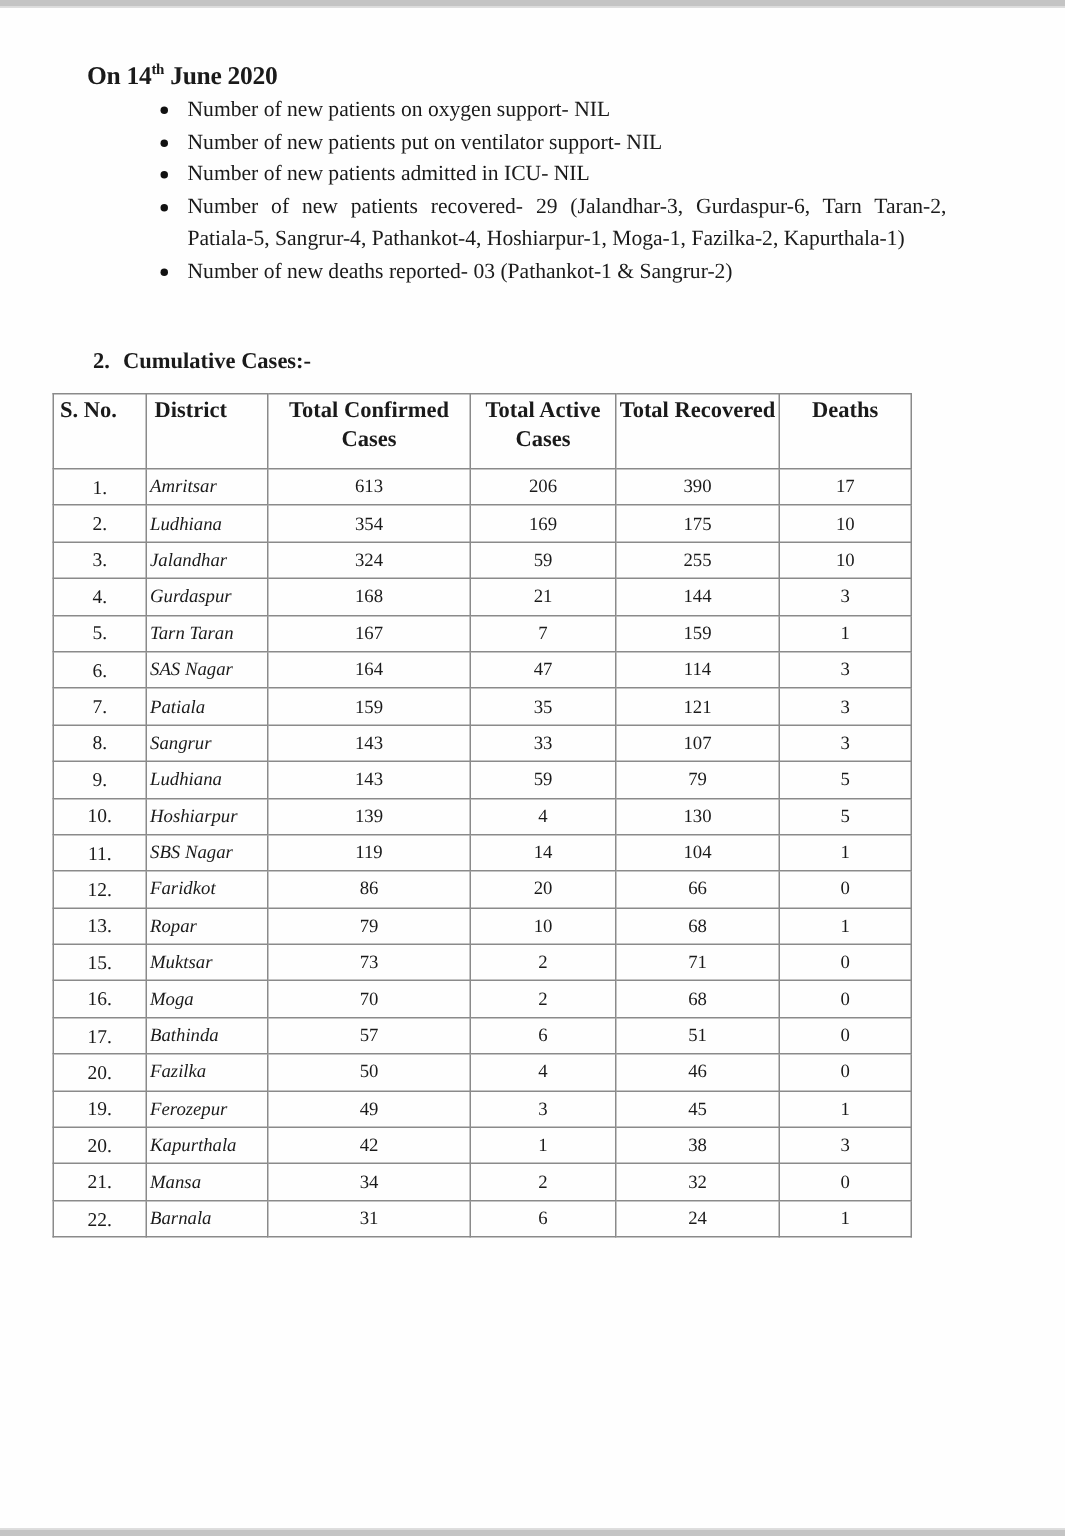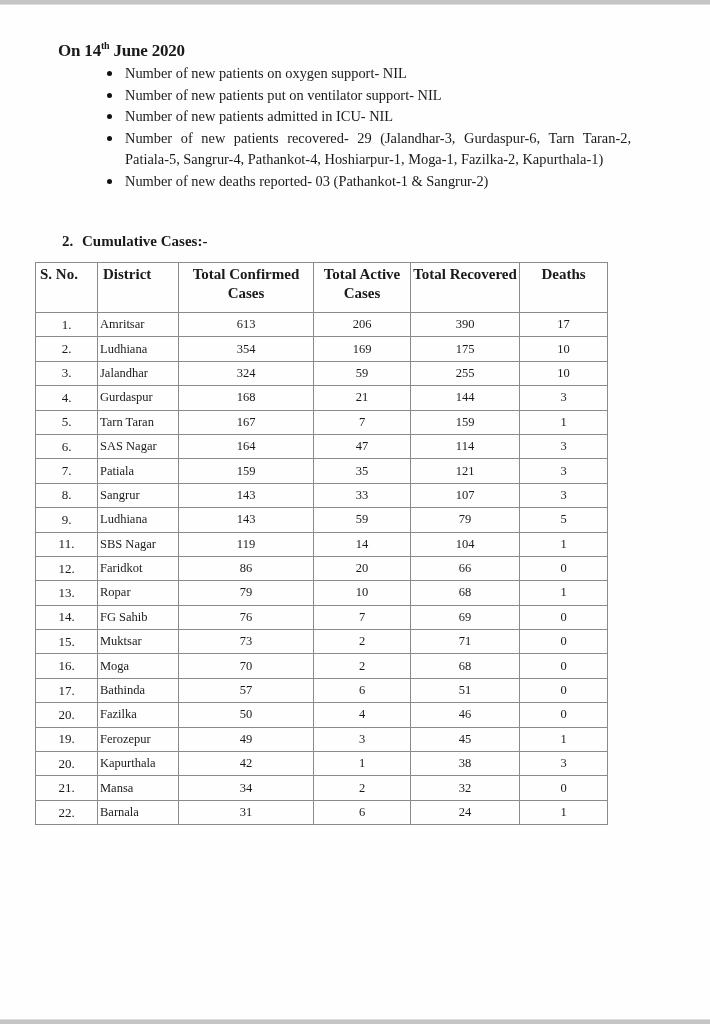--- a/index.html
+++ b/index.html
@@ -37,21 +37,21 @@
   table.cases col.c6 { width: 88px; }
   table.cases th, table.cases td { border: 1px solid #8a8a8a; padding: 0; }
   table.cases th {
     font-weight: bold; font-size: 15px; line-height: 19px; vertical-align: top; height: 47px;
     text-align: center; padding-top: 2px;
   }
   table.cases th.left { text-align: left; padding-left: 5px; }
   table.cases th.sno { text-align: left; padding-left: 4px; }
   table.cases td { height: 23.4px; text-align: center; vertical-align: middle; }
   table.cases td.sno { font-size: 13px; }
-  table.cases td.district { text-align: left; padding-left: 2px; }
+  table.cases td.district { text-align: left; padding-left: 2px; font-style: italic; }
   table.cases tr.total td { height: 24px; font-weight: bold; font-size: 18px; }
   table.cases tr.total td.district { font-size: 19px; }
 </style>
 </head>
 <body>
 
 <div class="edge-top"></div>
 
 <div class="heading"><span>On 14</span><sup>th</sup><span> June 2020</span></div>
 
@@ -151,20 +151,28 @@
       </tr>
       <tr>
         <td class="sno">9.</td>
         <td class="district">Ludhiana</td>
         <td class="confirmed">143</td>
         <td class="active">59</td>
         <td class="recovered">79</td>
         <td class="deaths">5</td>
       </tr>
       <tr>
+        <td class="sno">10.</td>
+        <td class="district">Hoshiarpur</td>
+        <td class="confirmed">139</td>
+        <td class="active">4</td>
+        <td class="recovered">130</td>
+        <td class="deaths">5</td>
+      </tr>
+      <tr>
         <td class="sno">11.</td>
         <td class="district">SBS Nagar</td>
         <td class="confirmed">119</td>
         <td class="active">14</td>
         <td class="recovered">104</td>
         <td class="deaths">1</td>
       </tr>
       <tr>
         <td class="sno">12.</td>
         <td class="district">Faridkot</td>
@@ -175,28 +183,20 @@
       </tr>
       <tr>
         <td class="sno">13.</td>
         <td class="district">Ropar</td>
         <td class="confirmed">79</td>
         <td class="active">10</td>
         <td class="recovered">68</td>
         <td class="deaths">1</td>
       </tr>
       <tr>
-        <td class="sno">14.</td>
-        <td class="district">FG Sahib</td>
-        <td class="confirmed">76</td>
-        <td class="active">7</td>
-        <td class="recovered">69</td>
-        <td class="deaths">0</td>
-      </tr>
-      <tr>
         <td class="sno">15.</td>
         <td class="district">Muktsar</td>
         <td class="confirmed">73</td>
         <td class="active">2</td>
         <td class="recovered">71</td>
         <td class="deaths">0</td>
       </tr>
       <tr>
         <td class="sno">16.</td>
         <td class="district">Moga</td>

